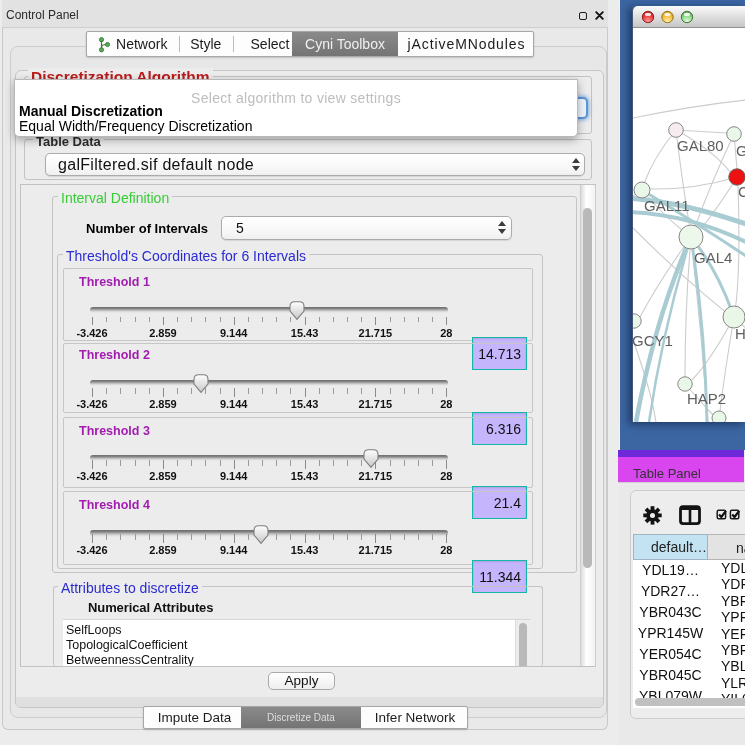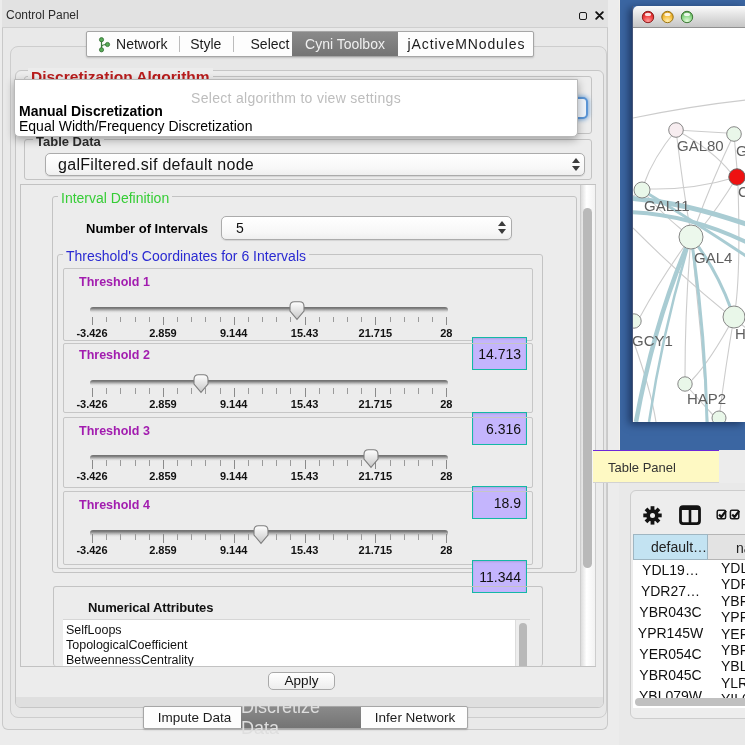--- a/index.html
+++ b/index.html
@@ -63,22 +63,22 @@
 .t2 .tt{top:4px;}
 
 #popup{left:14px;top:79px;width:564px;height:58px;background:#fff;
 border:1px solid #b9b9b9;border-radius:0 0 5px 5px;box-shadow:0 3px 9px rgba(0,0,0,0.32);}
 
 #bluebg{left:619px;top:0;width:126px;height:450px;background:#3b66a2;border-left:1px solid #f5f2ec;}
 #netwin{left:632px;top:6px;width:113px;height:416px;box-shadow:-3px 2px 8px rgba(5,15,40,0.55);border-left:1px solid #46567a;}
 #nettitle{left:0;top:0;width:113px;height:22px;border-radius:5px 0 0 0;
 background:linear-gradient(#fbfbfb,#e2e2e2 45%,#c6c6c6);border-bottom:1px solid #919191;}
 #netbody{left:0;top:22px;width:113px;height:394px;background:#fff;}
-#tpbar{left:593px;top:450px;width:126px;height:33px;background:#fef9c3;
-border-top:1px solid #6d28d9;border-bottom:1px solid #d2d2d2;}
+#tpbar{left:618px;top:450px;width:126px;height:33px;background:#d946ef;
+border-top:7px solid #6d28d9;border-bottom:1px solid #d2d2d2;}
 #tpbar span{position:absolute;left:15px;top:9px;font-size:13px;color:#333;}
 #tpbg{left:619px;top:483px;width:126px;height:262px;background:#e9e9e9;}
 #tcard{left:630px;top:490px;width:130px;height:229px;background:#ededed;
 border:1px solid #cdcdcd;border-radius:6px;overflow:hidden;}
 </style>
 </head>
 <body>
 <div id="stage">
 
   <div class="abs" id="cpwin"></div>
@@ -196,21 +196,21 @@
     <svg class="thumb" style="left:299px;" width="16" height="20" viewBox="0 0 16 20">
         <path d="M1 5.5 Q1 0.8 5.5 0.8 H10.5 Q15 0.8 15 5.5 V10 L8 18.4 L1 10 Z" fill="url(#tg1)" stroke="#7e7e7e" stroke-width="1.1"></path>
       </svg>
     <span class="tl" style="left:28px;">-3.426</span>
       <span class="tl" style="left:98.9px;">2.859</span>
       <span class="tl" style="left:169.7px;">9.144</span>
       <span class="tl" style="left:240.6px;">15.43</span>
       <span class="tl" style="left:311.4px;">21.715</span>
       <span class="tl" style="left:382.3px;">28</span>
     <div class="vbox">
-        <span>18.9</span>
+        <span>21.4</span>
       </div>
   </div>
   <div class="trow t4">
     <div class="tt">Threshold 4</div>
     <div class="track"></div>
       <div class="minor"></div>
       <div class="major"></div>
     <svg class="thumb" style="left:188.5px;" width="16" height="20" viewBox="0 0 16 20">
         <path d="M1 5.5 Q1 0.8 5.5 0.8 H10.5 Q15 0.8 15 5.5 V10 L8 18.4 L1 10 Z" fill="url(#tg1)" stroke="#7e7e7e" stroke-width="1.1"></path>
       </svg>
@@ -219,34 +219,35 @@
       <span class="tl" style="left:169.7px;">9.144</span>
       <span class="tl" style="left:240.6px;">15.43</span>
       <span class="tl" style="left:311.4px;">21.715</span>
       <span class="tl" style="left:382.3px;">28</span>
     <div class="vbox">
         <span>11.344</span>
       </div>
   </div>
 
   <div class="abs gbox" style="left:53px;top:586px;width:490px;height:80px;border-bottom:none;"></div>
+  <div class="abs glabel" style="left:58px;top:580px;color:#2a2ad2;">Attributes to discretize</div>
   <div class="abs" style="left:56px;top:600px;font-size:13px;font-weight:700;color:#111;letter-spacing:-0.1px;padding-left:32px;">Numerical Attributes</div>
   <div class="abs" style="left:63px;top:619px;width:467px;height:47px;background:#fff;border-top:1px solid #d6d6d6;overflow:hidden;">
     <div style="position:absolute;left:3px;top:3px;font-size:12.5px;color:#111;line-height:15px;">SelfLoops<br>TopologicalCoefficient<br>BetweennessCentrality<br></div>
     <div style="position:absolute;right:0;top:0;bottom:0;width:15.5px;background:#ededed;border-left:1px solid #dcdcdc;"></div>
     <div style="position:absolute;right:3px;top:3px;width:8px;height:60px;background:#b9b9b9;border-radius:4px;"></div>
   </div>
 
   <div class="abs" style="left:580px;top:185px;width:15.5px;height:481px;background:linear-gradient(90deg,#dcdcdc,#ffffff 40%,#f2f2f2);border-left:1px solid #cdcdcd;border-right:1px solid #cdcdcd;"></div>
   <div class="abs" style="left:582.5px;top:208px;width:9px;height:360px;background:#b9b9b9;border-radius:5px;"></div>
 
   <div class="abs" style="left:268px;top:672px;width:67px;height:18px;background:linear-gradient(#ffffff,#ededed);border:1px solid #a9a9a9;border-radius:5px;text-align:center;font-size:13.5px;color:#111;line-height:16px;">Apply</div>
   <div class="abs segc" id="bottabs" style="left:143px;top:706px;width:325px;height:23px;">
     <div class="seg" style="left:2px;width:97px;font-size:13.5px;font-weight:400;text-align:center;">Impute Data</div>
-    <div class="seg dark" style="left:97px;width:120px;font-size:18px;font-weight:400;color:#dedede;">Discretize Data</div>
+    <div class="seg dark" style="left:97px;width:120px;font-size:10px;font-weight:400;color:#dedede;">Discretize Data</div>
     <div class="seg" style="left:217px;width:108px;font-size:13.5px;font-weight:400;">Infer Network</div>
   </div>
 
   <div class="abs" id="bluebg"></div>
   <div class="abs" id="netwin">
     <div class="abs" id="nettitle">
       <svg width="70" height="22" viewBox="0 0 70 22">
         <defs>
           <radialGradient id="rg" cx="0.5" cy="0.85" r="0.9">
               <stop offset="0" stop-color="#ff9a9a"></stop>

